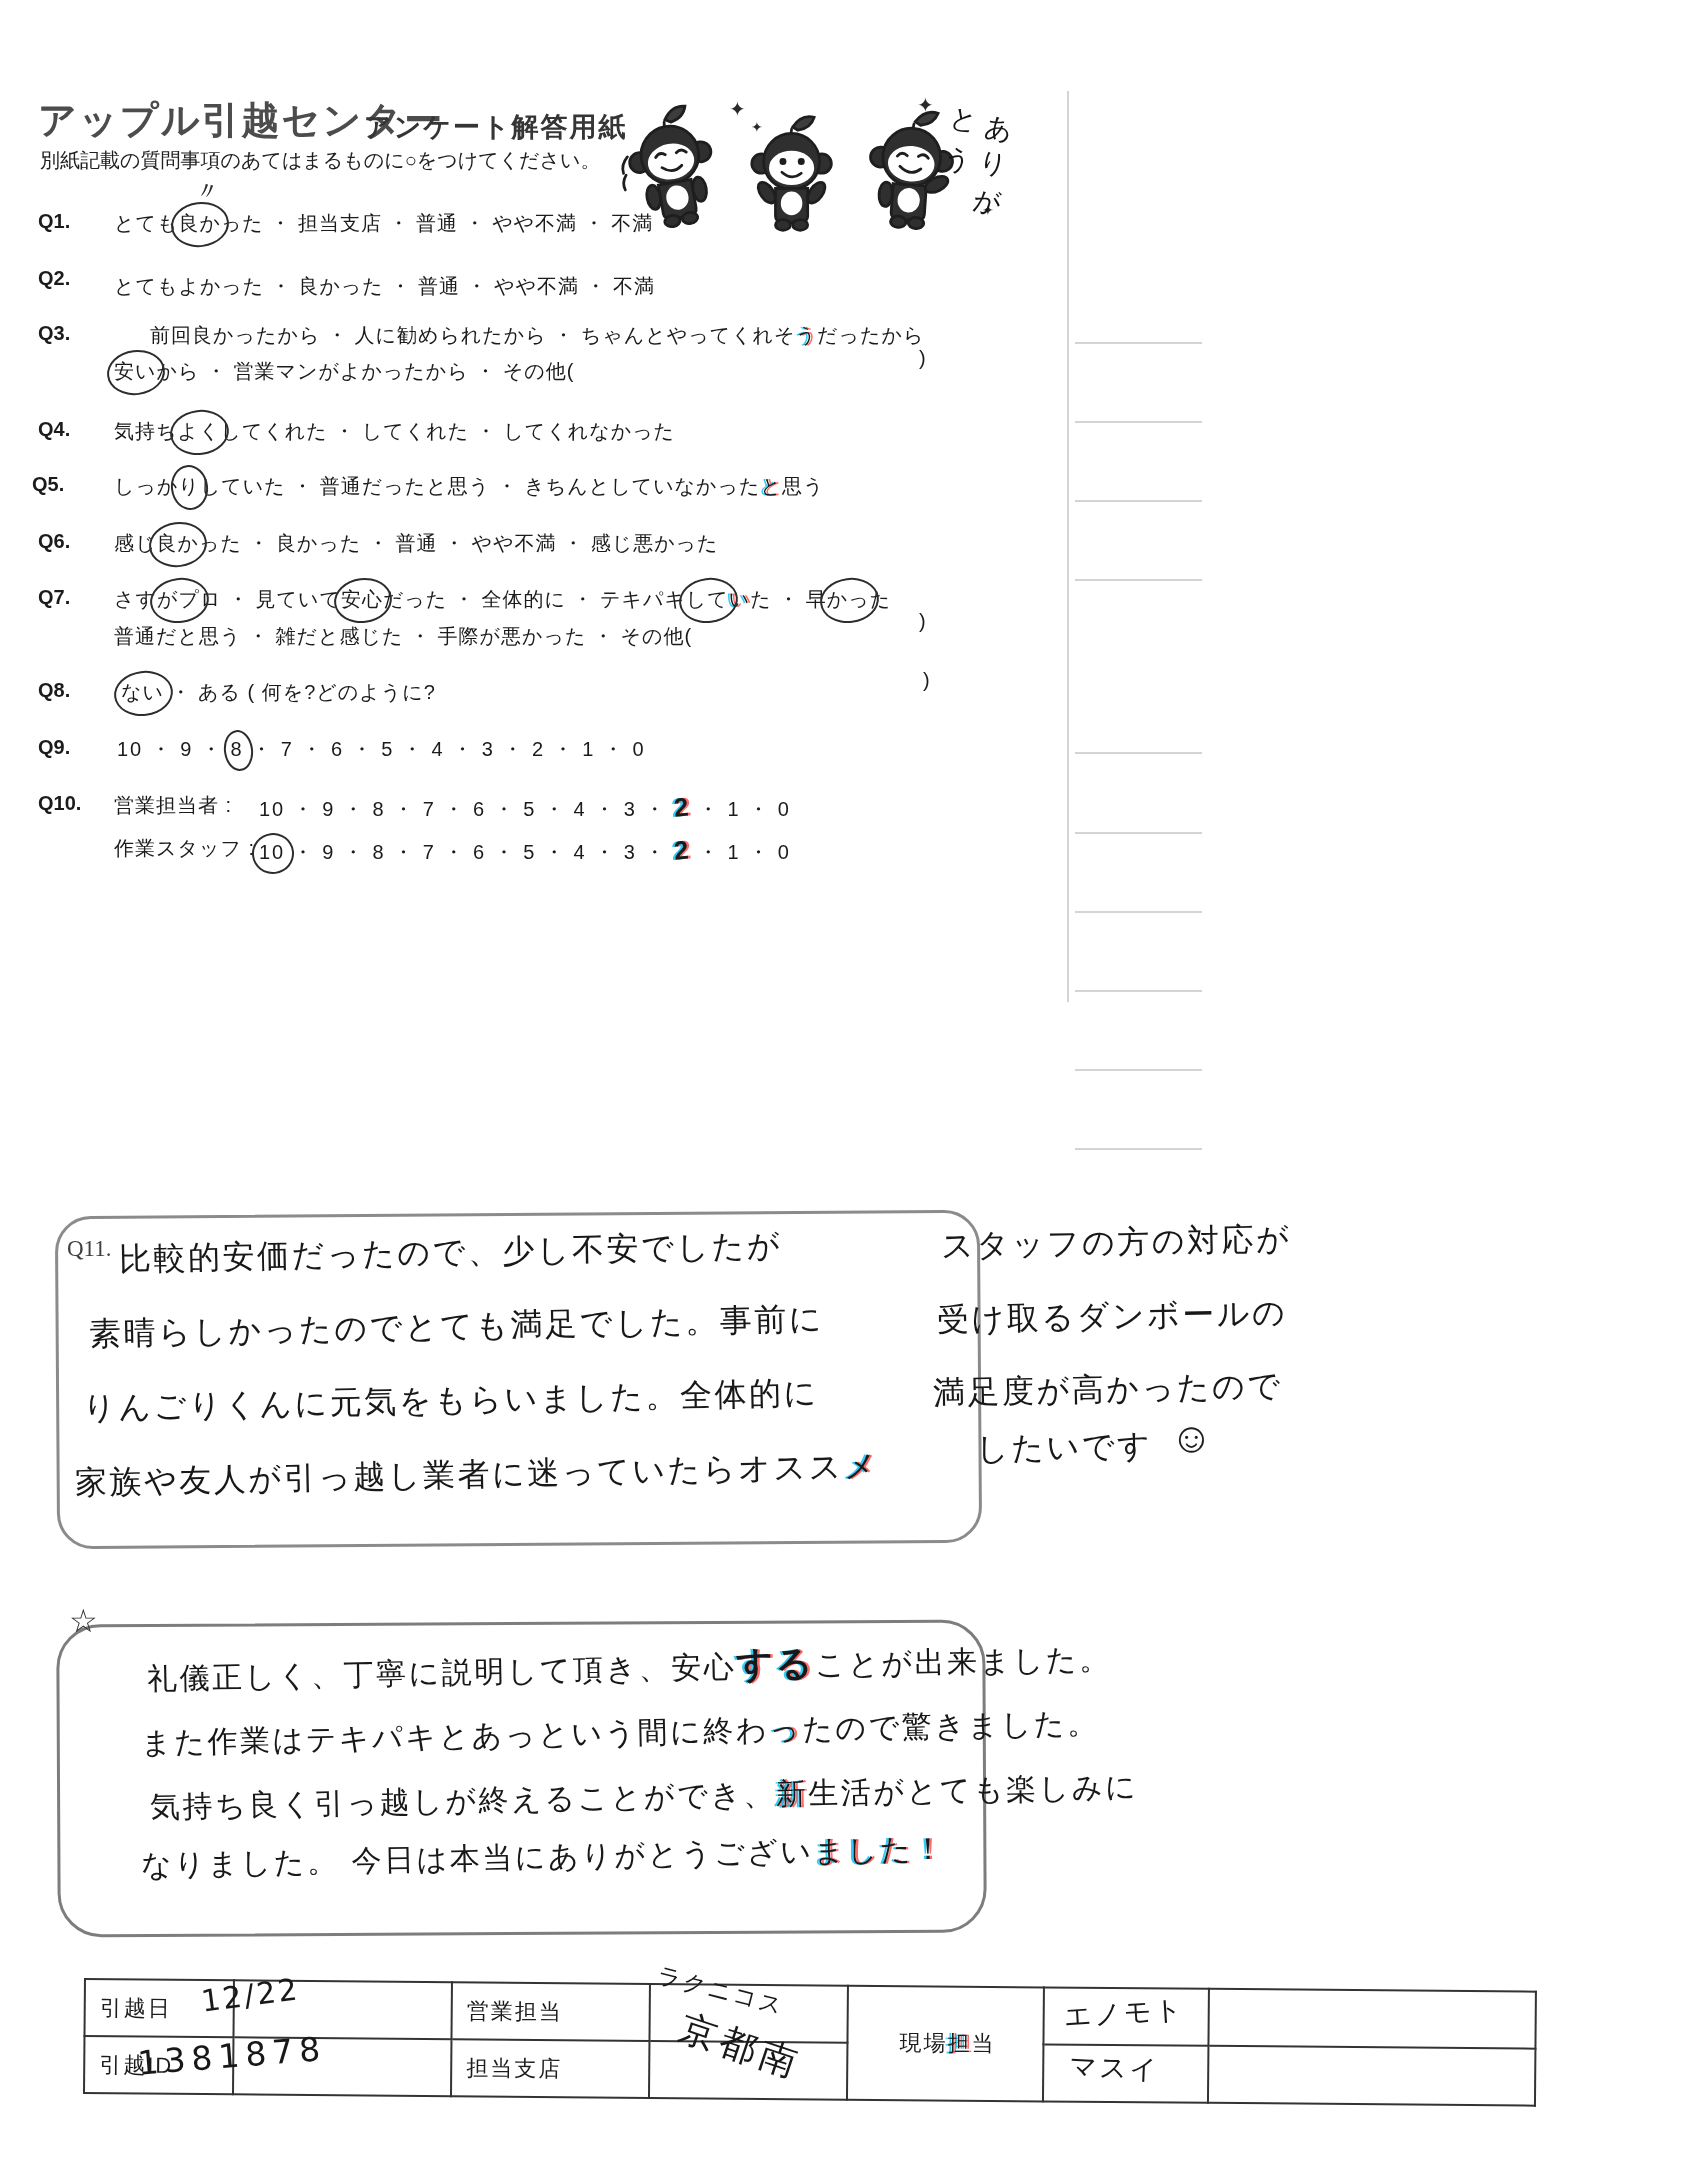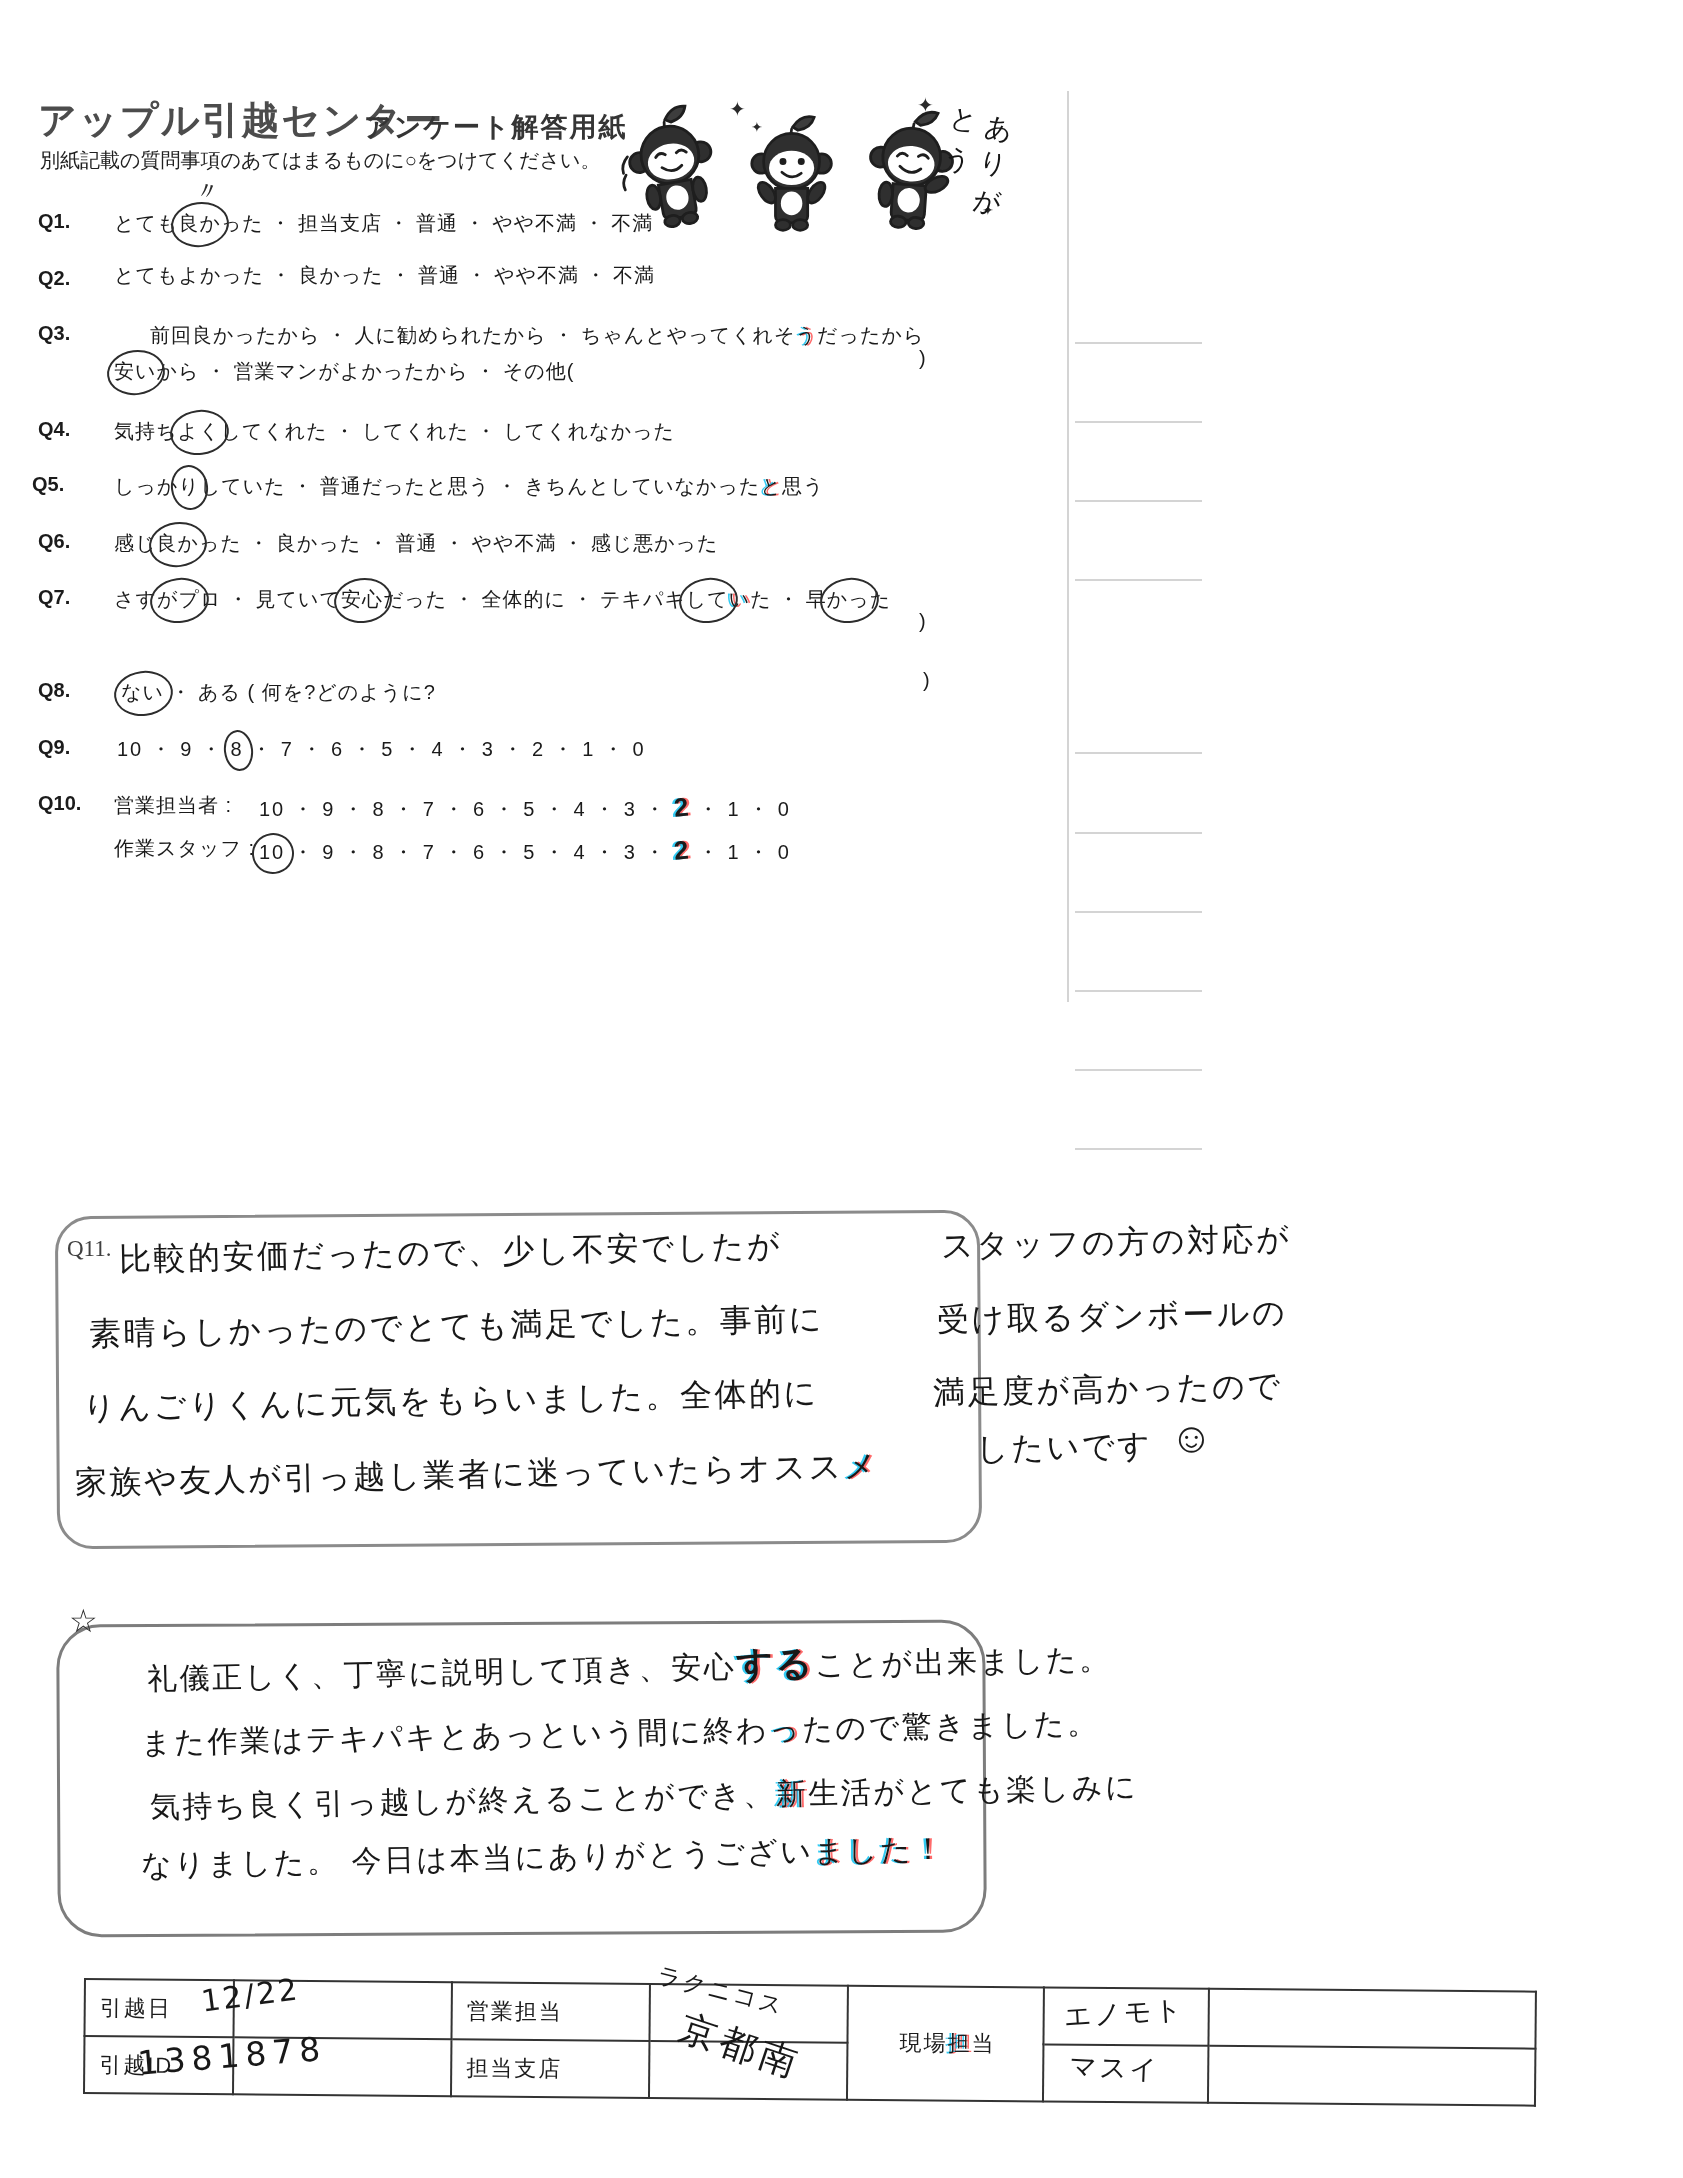--- a/index.html
+++ b/index.html
@@ -128,38 +128,39 @@
     <span class="abs sp" style="left:303px;top:2px;">✦</span>
     <span class="abs sp" style="left:368px;top:111px;font-size:14px;">✦</span>
   </div>
   <span class="thanks" style="left:939px;top:93px;height:139px;">ありがとう</span>
 
   <span class="abs pr qlabel" style="left:38px;top:210px;">Q1.</span>
   <span class="abs pr" style="left:114px;top:210px;"><span>とても</span><span class="circ">良か</span><span>った ・ 担当支店 ・ 普通 ・ やや不満 ・ 不満</span></span>
   <span class="abs tick" style="left:194px;top:174px;">〃</span>
 
   <span class="abs pr qlabel" style="left:38px;top:267px;">Q2.</span>
-  <span class="abs pr" style="left:114px;top:262px;">とてもよかった ・ 良かった ・ 普通 ・ やや不満 ・ 不満</span>
+  <span class="abs pr" style="left:114px;top:273px;">とてもよかった ・ 良かった ・ 普通 ・ やや不満 ・ 不満</span>
 
   <span class="abs pr qlabel" style="left:38px;top:322px;">Q3.</span>
   <span class="abs pr" style="left:106px;top:322px;margin-left:44px;"><span>前回良かったから ・ 人に勧められたから ・ ちゃんとやってくれそ</span><span class="fr">う</span><span>だったから</span></span>
   <span class="abs pr" style="left:114px;top:358px;"><span class="circ">安い</span><span>から ・ 営業マンがよかったから ・ その他(</span></span>
   <span class="abs pr" style="left:919px;top:347px;">)</span>
 
   <span class="abs pr qlabel" style="left:38px;top:418px;">Q4.</span>
   <span class="abs pr" style="left:114px;top:418px;"><span>気持ち</span><span class="circ">よく</span><span>してくれた ・ してくれた ・ してくれなかった</span></span>
 
   <span class="abs pr qlabel" style="left:32px;top:473px;">Q5.</span>
   <span class="abs pr" style="left:114px;top:473px;"><span>しっか</span><span class="circ">り</span><span>していた ・ 普通だったと思う ・ きちんとしていなかった</span><span class="fr">と</span><span>思う</span></span>
 
   <span class="abs pr qlabel" style="left:38px;top:530px;">Q6.</span>
   <span class="abs pr" style="left:114px;top:530px;"><span>感じ</span><span class="circ">良か</span><span>った ・ 良かった ・ 普通 ・ やや不満 ・ 感じ悪かった</span></span>
 
   <span class="abs pr qlabel" style="left:38px;top:586px;">Q7.</span>
   <span class="abs pr" style="left:114px;top:586px;"><span>さす</span><span class="circ">がプ</span><span>ロ ・ 見ていて</span><span class="circ">安心</span><span>だった ・ 全体的に ・ テキパキ</span><span class="circ">して</span><span class="fr">い</span><span>た ・ 早</span><span class="circ">かっ</span><span>た</span></span>
+  <span class="abs pr" style="left:114px;top:623px;">普通だと思う ・ 雑だと感じた ・ 手際が悪かった ・ その他(</span>
   <span class="abs pr" style="left:919px;top:610px;">)</span>
 
   <span class="abs pr qlabel" style="left:38px;top:679px;">Q8.</span>
   <span class="abs pr" style="left:121px;top:679px;"><span class="circ">ない</span><span> ・ ある ( 何を?どのように?</span></span>
   <span class="abs pr" style="left:923px;top:669px;">)</span>
 
   <span class="abs pr qlabel" style="left:38px;top:736px;">Q9.</span>
   <span class="abs pr" style="left:117px;top:736px;letter-spacing:2px;"><span>10 ・ 9 ・ </span><span class="circ">8</span><span> ・ 7 ・ 6 ・ 5 ・ 4 ・ 3 ・ 2 ・ 1 ・ 0</span></span>
 
   <span class="abs pr qlabel" style="left:38px;top:792px;">Q10.</span>

